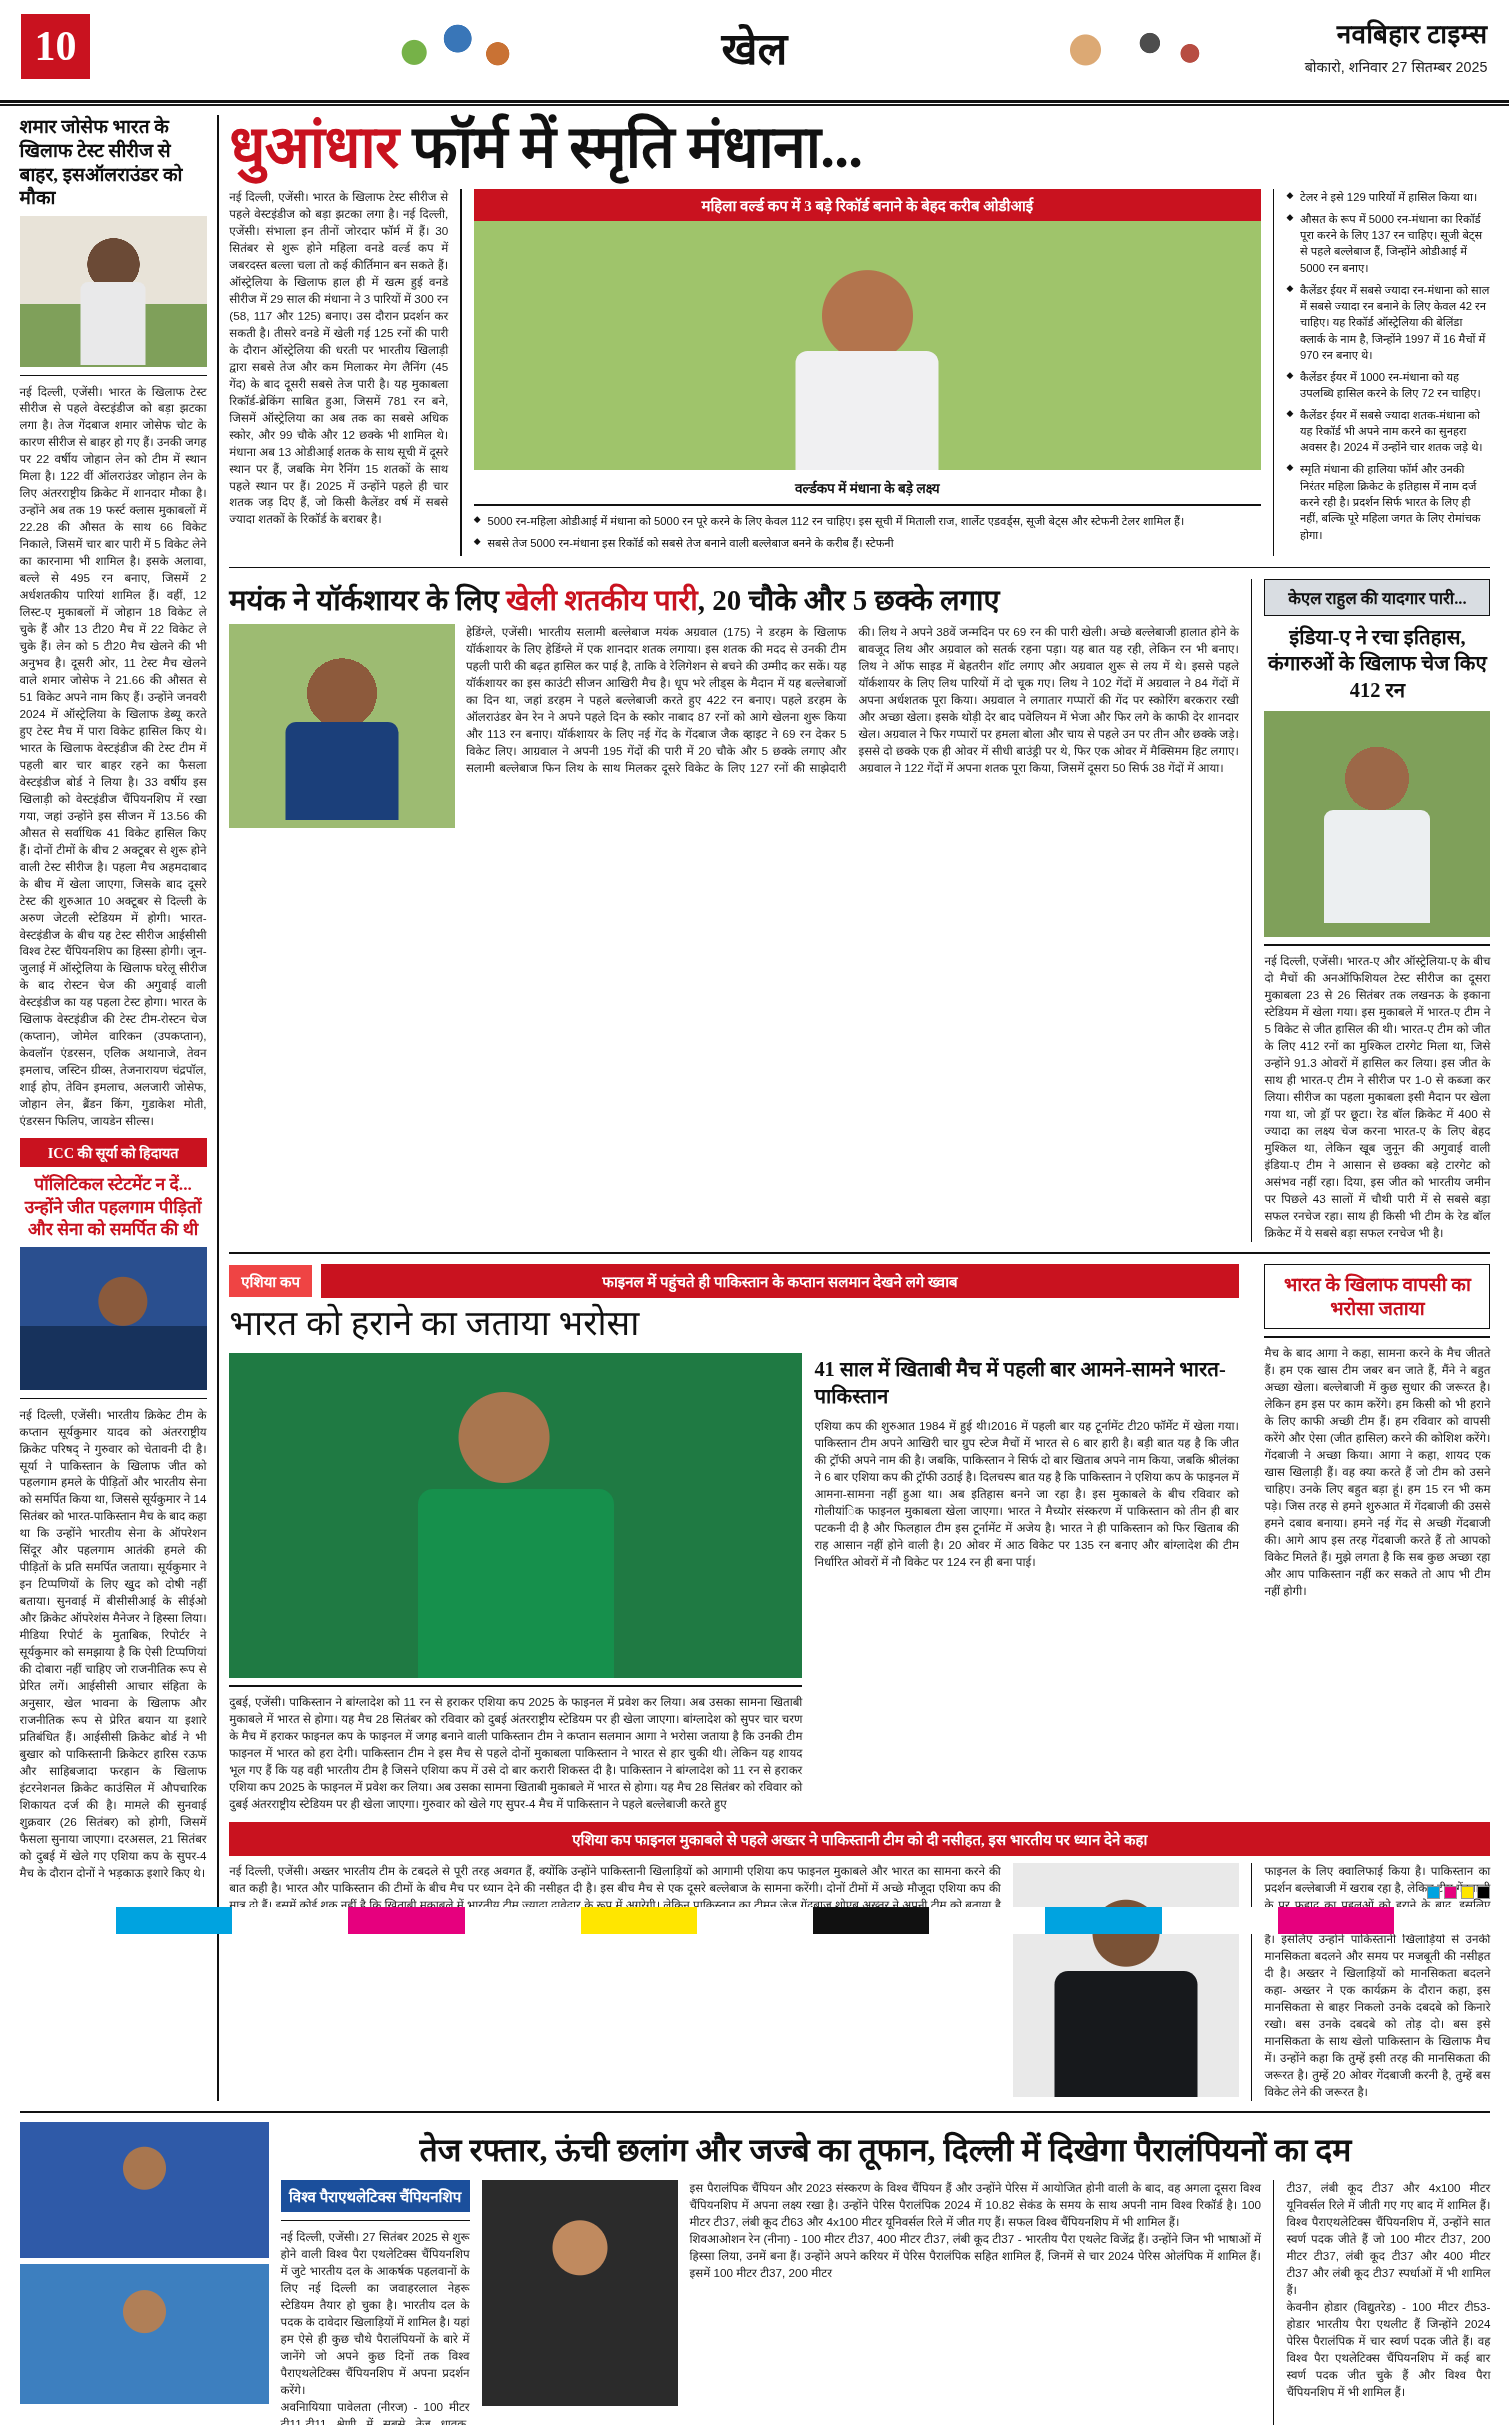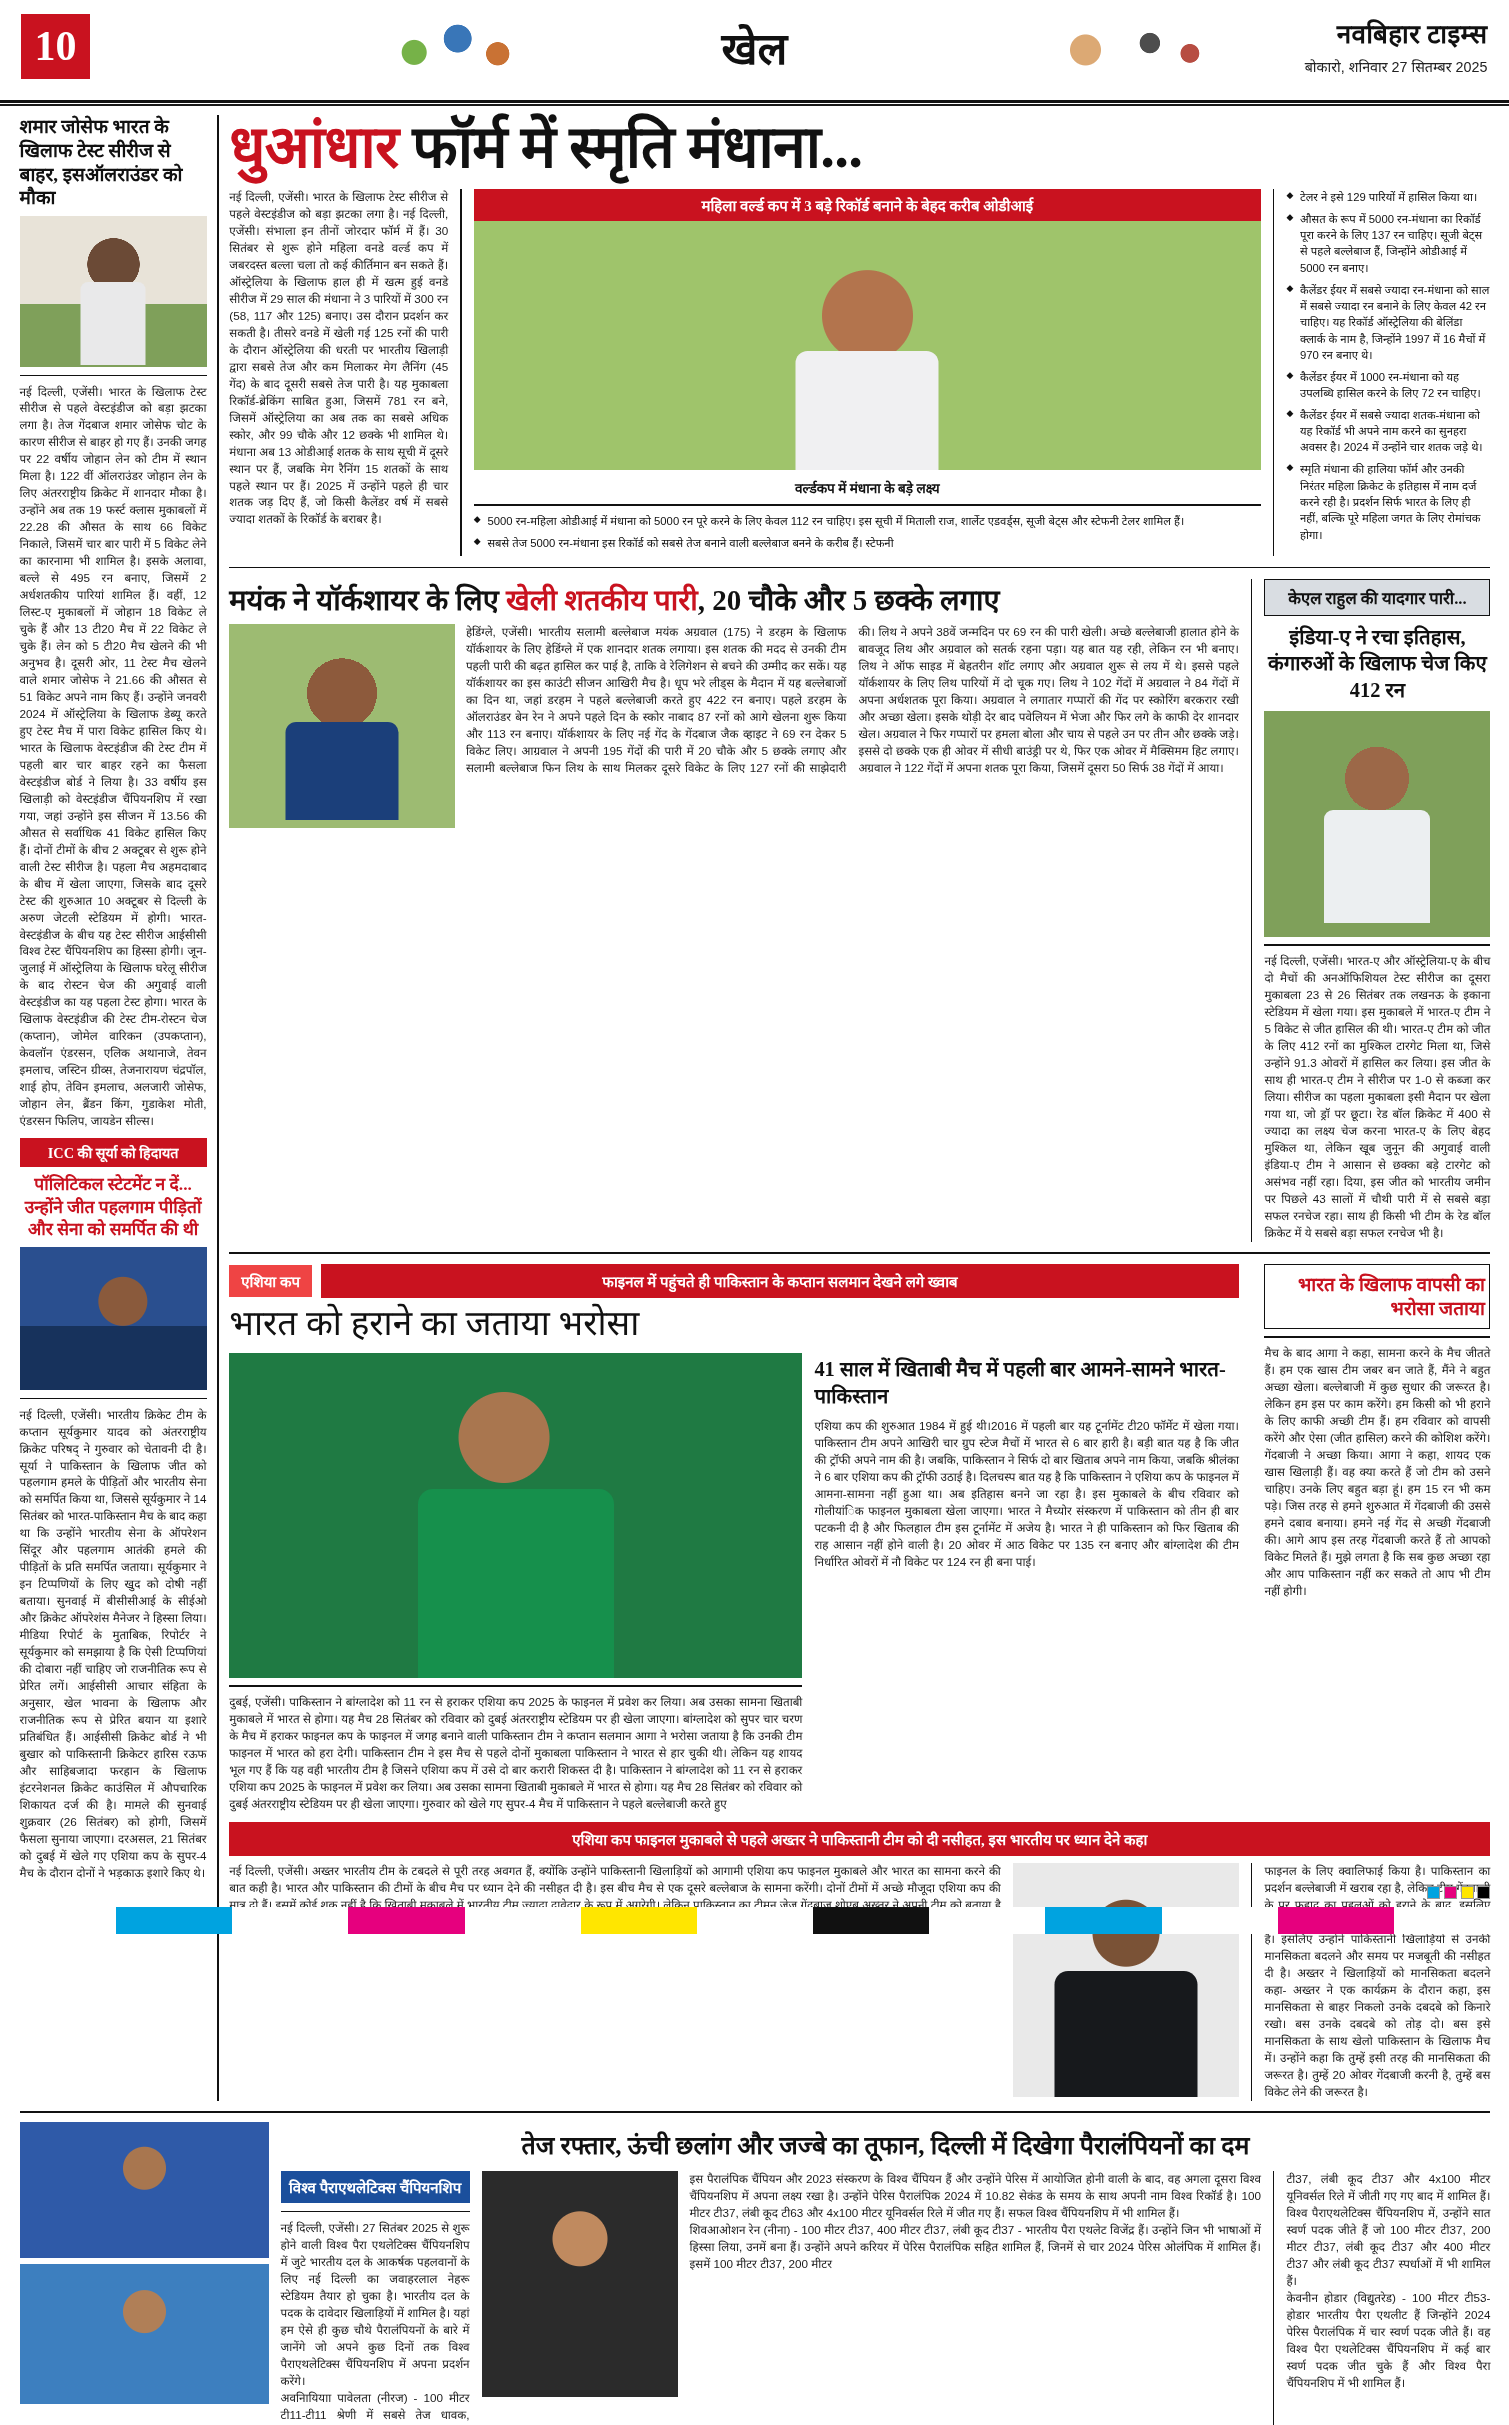--- a/index.html
+++ b/index.html
@@ -201,29 +201,29 @@
     position:relative;
   }
   .photo.akhtar:after{
     content:""; position:absolute; left:50%; top:46%; width:143px; height:128px;
     transform:translateX(-50%); background:#17191c; border-radius:13.6px 13.6px 0 0;
   }
 
   
   .col-right { width:204px; flex:none; }
   .redbox-title {
-    border:1.5px solid #111; text-align:right; padding:7.5px 4.5px;
+    border:1.5px solid #111; text-align:center; padding:7.5px 4.5px;
     font-family:"Liberation Serif", serif; font-weight:bold; font-size:19px;
     color:#c9121f; line-height:1.25;
   }
 
   
   .bottom-wrap { margin:10.6px 19.6px 0 19.6px; border-top:2.3px solid #111; padding-top:9px; }
   .para-head {
-    font-family:"Liberation Serif", serif; font-weight:bold; font-size:25px;
+    font-family:"Liberation Serif", serif; font-weight:bold; font-size:32px;
     text-align:center; margin:4.5px 0 10.6px 0;
   }
   .photo.para1 {
     width:100%; height:136px;
     background:
       radial-gradient(circle at 50% 34%, #a8764f 0 21px, transparent 22px),
       linear-gradient(#2f5aa8 0 100%);
   }
   .photo.para2 {
     width:100%; height:140px;

